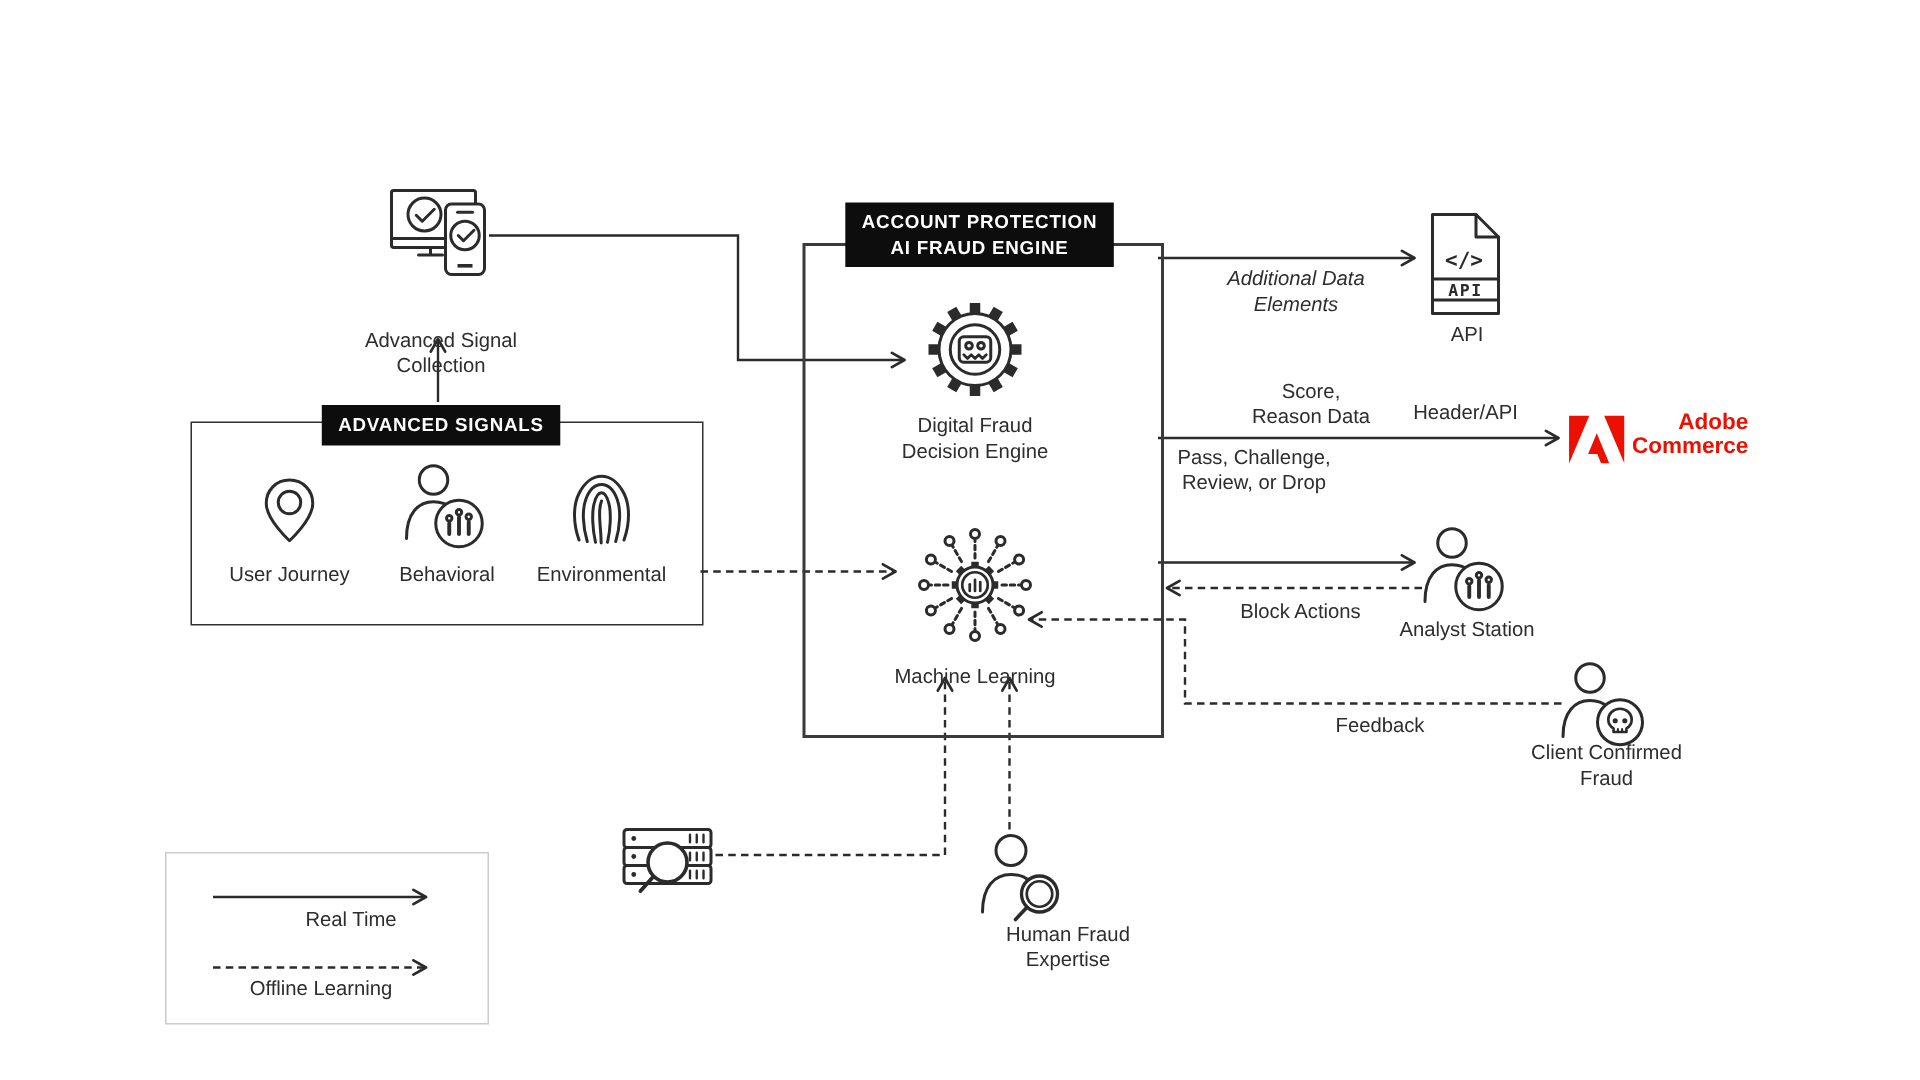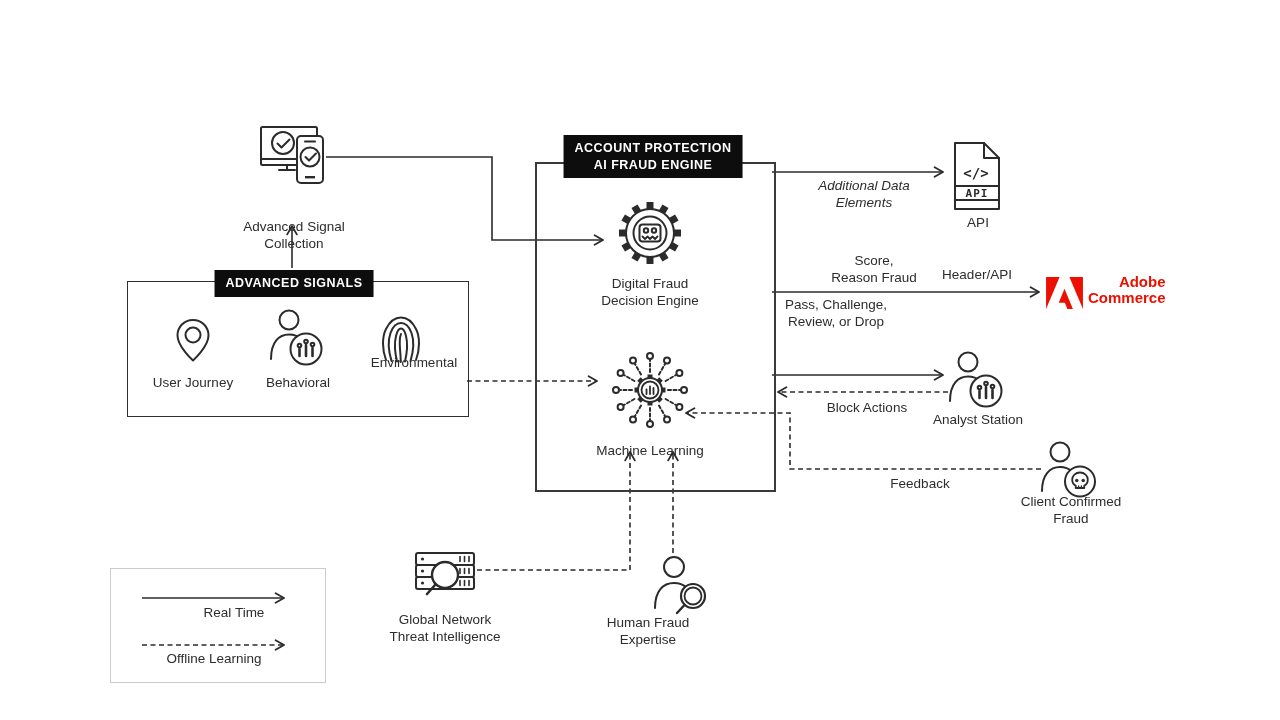--- a/index.html
+++ b/index.html
@@ -279,52 +279,48 @@
       </g>
     </svg>
   </div>
 
   <div class="lbl" style="left:294px;top:183px;margin-top:35px;">
     <div>Advanced Signal</div>
     <div>Collection</div>
   </div>
   <div class="lbl" style="left:193px;top:374px;">User Journey</div>
   <div class="lbl" style="left:298px;top:374px;">Behavioral</div>
-  <div class="lbl" style="left:401px;top:354px;margin-left:13px;">Environmental</div>
+  <div class="lbl" style="left:401px;top:374px;">Environmental</div>
   <div class="lbl" style="left:650px;top:275px;">
     <div>Digital Fraud</div>
     <div>Decision Engine</div>
   </div>
   <div class="lbl" style="left:650px;top:430px;margin-top:12px;">Machine Learning</div>
   <div class="lbl" style="left:978px;top:214px;">API</div>
   <div class="adobe-name" style="left:1088px;top:274px;">
     <div>Adobe</div>
     <div>Commerce</div>
   </div>
   <div class="lbl" style="left:978px;top:411px;">Analyst Station</div>
   <div class="lbl" style="left:1071px;top:493px;">
     <div>Client Confirmed</div>
     <div>Fraud</div>
   </div>
-  <div class="lbl" style="left:445px;top:611px;">
-    <div>Global Network</div>
-    <div>Threat Intelligence</div>
-  </div>
-  <div class="lbl" style="left:648px;top:614px;">
+  <div class="lbl" style="left:712px;top:614px;">
     <div>Human Fraud</div>
     <div>Expertise</div>
   </div>
 
   <div class="lbl" style="left:864px;top:177px;font-style:italic;">
     <div>Additional Data</div>
     <div>Elements</div>
   </div>
   <div class="lbl" style="left:843px;top:252px;margin-left:31px;">
     <div>Score,</div>
-    <div>Reason Fraud</div>
+    <div>Reason Data</div>
   </div>
   <div class="lbl" style="left:977px;top:266px;">Header/API</div>
   <div class="lbl" style="left:836px;top:296px;">
     <div>Pass, Challenge,</div>
     <div>Review, or Drop</div>
   </div>
   <div class="lbl" style="left:867px;top:399px;">Block Actions</div>
   <div class="lbl" style="left:920px;top:475px;">Feedback</div>
 
   <div class="lbl" style="left:214px;top:604px;padding-left:40px;">Real Time</div>

